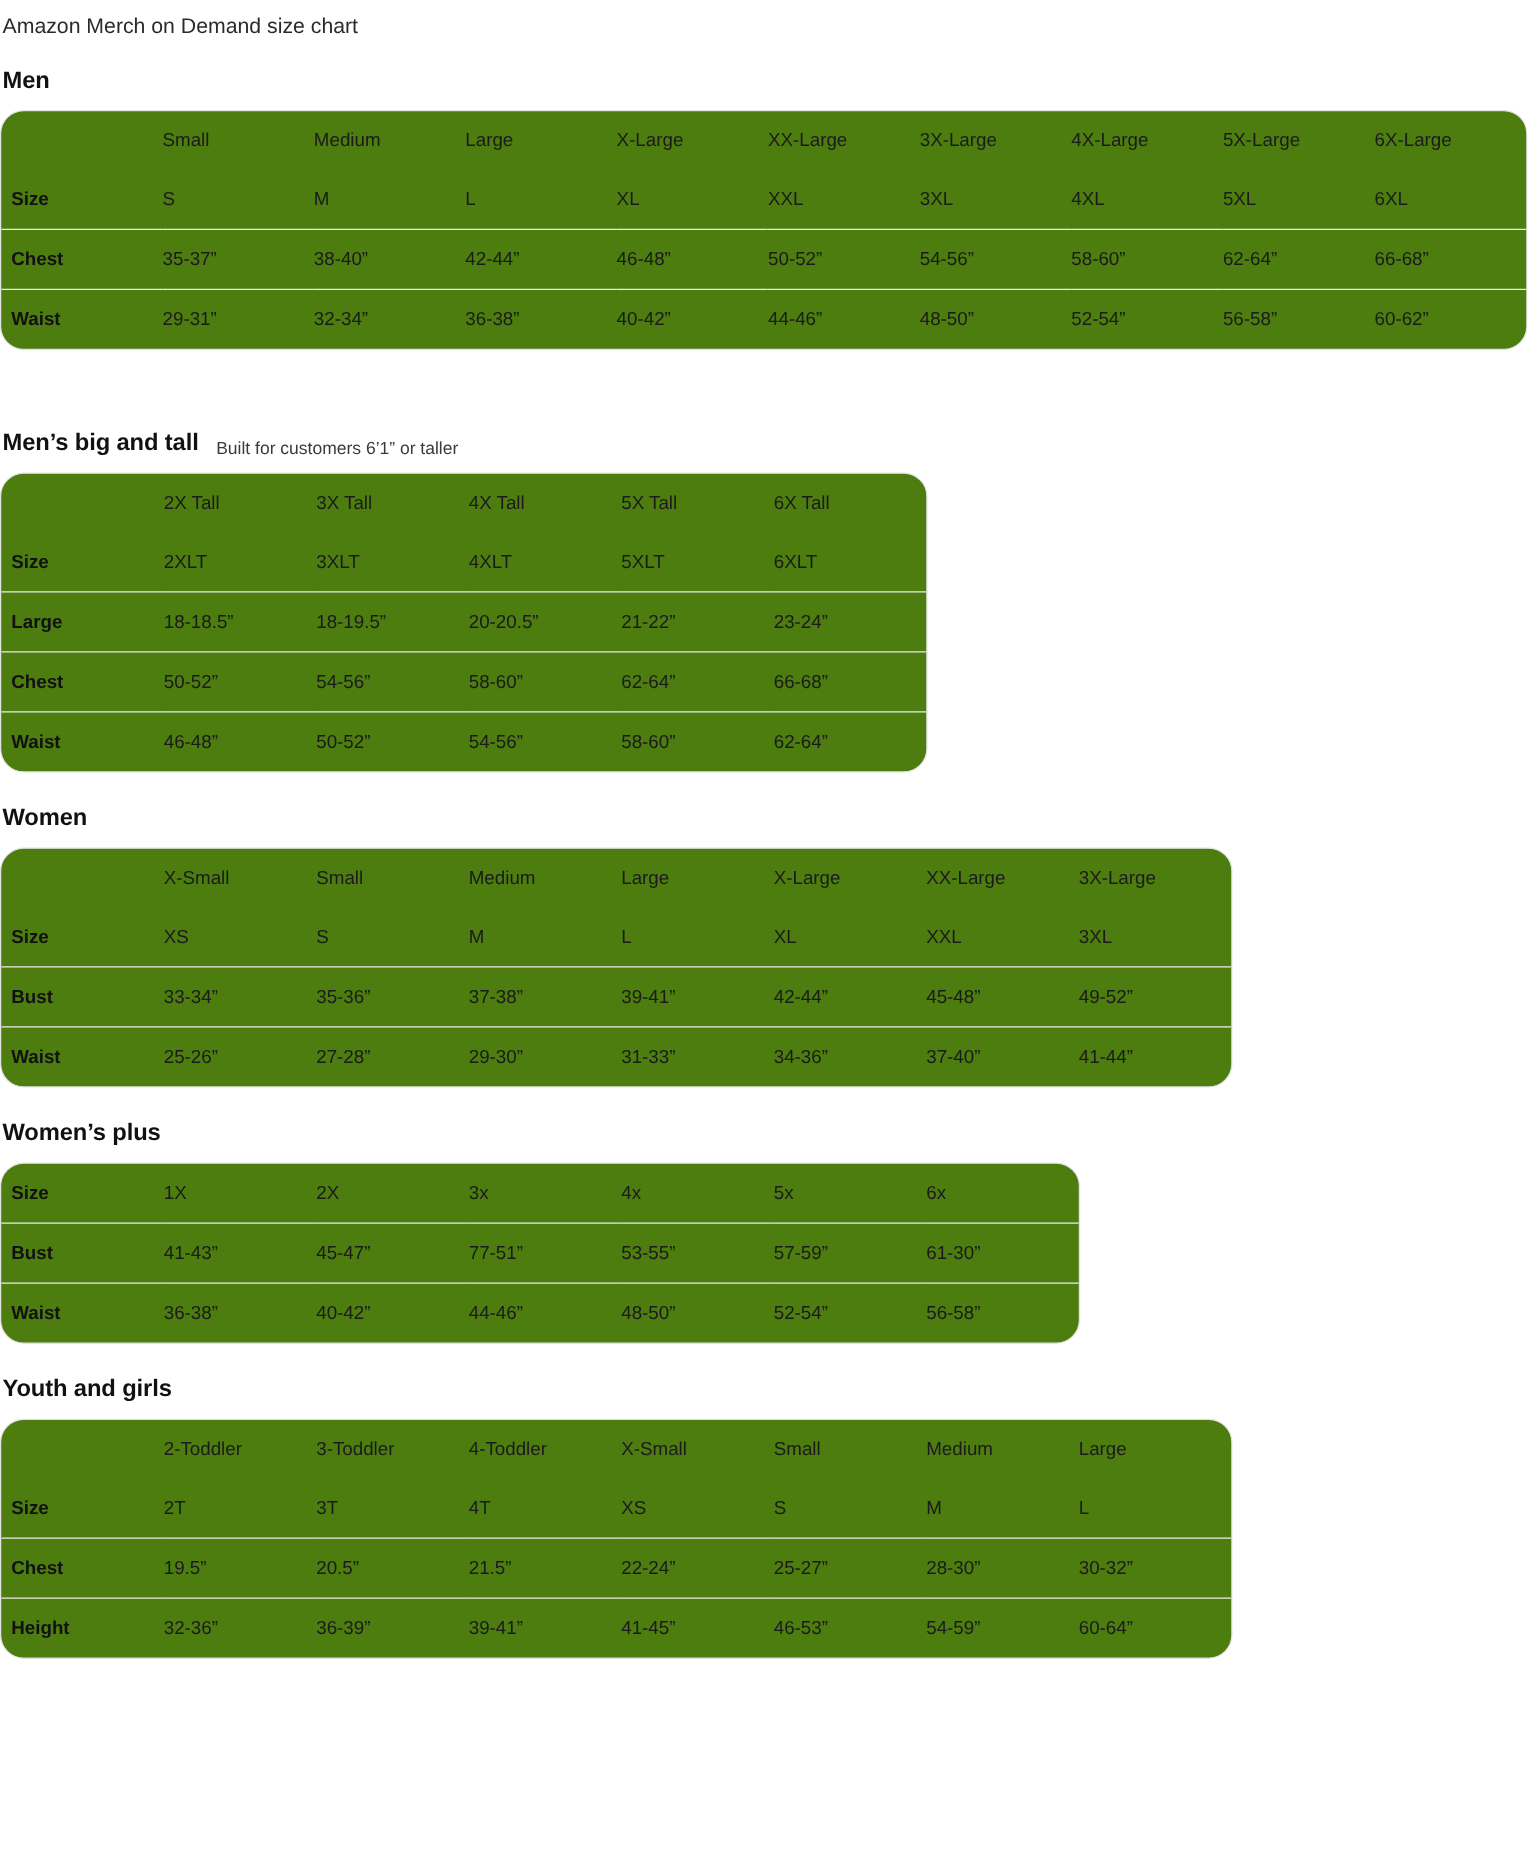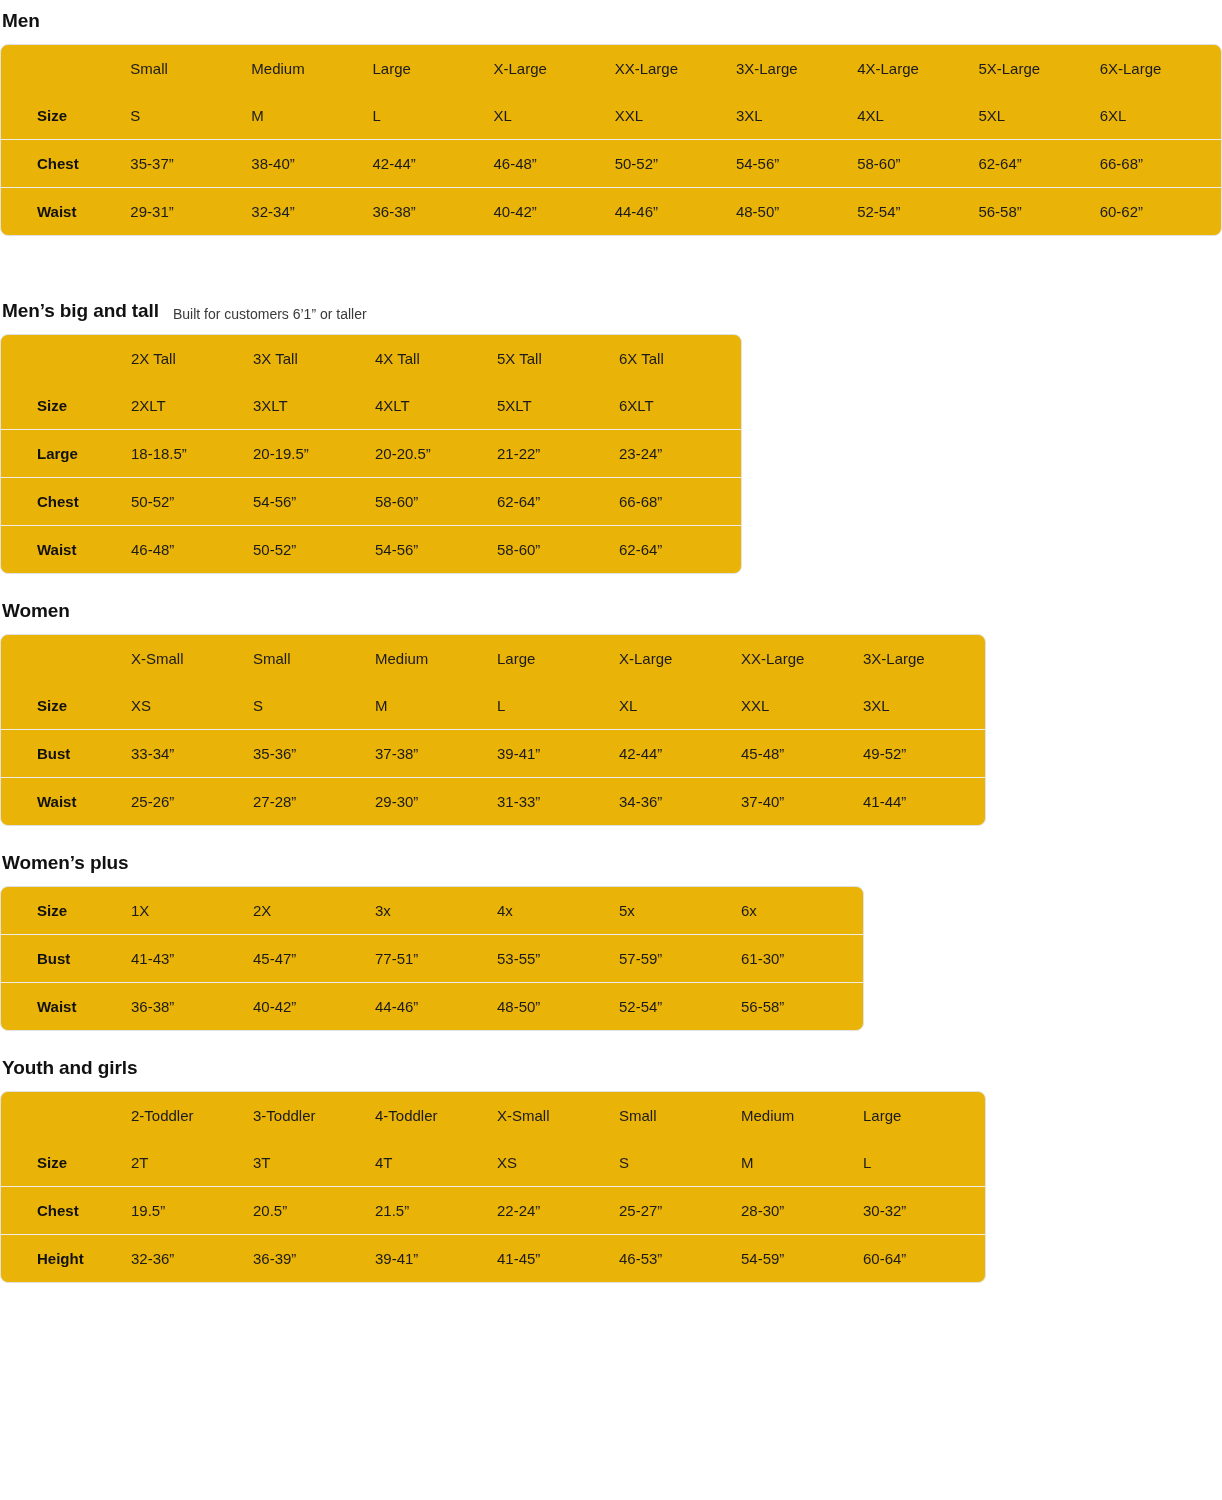--- a/index.html
+++ b/index.html
@@ -44,57 +44,58 @@
   .section-note {
     font-size: 14px;
     color: #3a3a3a;
     font-weight: 400;
     margin-top: 44px;
   }
   table.size-table {
     border-collapse: separate;
     border-spacing: 0;
     border: 1px solid #e2e2e2;
-    border-radius: 8px;
+    border-radius: 19px;
     overflow: hidden;
-    background: #eab308;
+    background: #4d7c0f;
     table-layout: fixed;
   }
   table.size-table td,
   table.size-table th {
     font-size: 15px;
     font-weight: 400;
     color: #1b1b1b;
     text-align: left;
     padding: 15px 6px 15px 0;
     border-bottom: 1px solid #ececec;
     vertical-align: middle;
     white-space: nowrap;
   }
   table.size-table tr:last-child td,
   table.size-table tr:last-child th {
     border-bottom: none;
   }
   table.size-table th.rowhead {
     font-weight: bold;
-    padding-left: 36px;
+    padding-left: 8px;
     color: #111111;
   }
   table.size-table td.rowhead-empty {
     padding-left: 24px;
   }
   .col-label {
     color: #1b1b1b;
   }
 </style>
 </head>
 <body>
 
 <div class="page">
 
+  <div class="doc-title">Amazon Merch on Demand size chart</div>
 
   <div id="sections-root">
       <div class="section">
         <div class="section-heading">
           <h2>Men</h2>
         </div>
         <table class="size-table">
           <colgroup>
             <col style="width: 130px;">
             <col style="width: 122px;">
@@ -190,21 +191,21 @@
               <th class="rowhead" scope="row">Size</th>
               <td>2XLT</td>
               <td>3XLT</td>
               <td>4XLT</td>
               <td>5XLT</td>
               <td>6XLT</td>
             </tr>
             <tr>
               <th class="rowhead" scope="row">Large</th>
               <td>18-18.5”</td>
-              <td>20-19.5”</td>
+              <td>18-19.5”</td>
               <td>20-20.5”</td>
               <td>21-22”</td>
               <td>23-24”</td>
             </tr>
             <tr>
               <th class="rowhead" scope="row">Chest</th>
               <td>50-52”</td>
               <td>54-56”</td>
               <td>58-60”</td>
               <td>62-64”</td>

